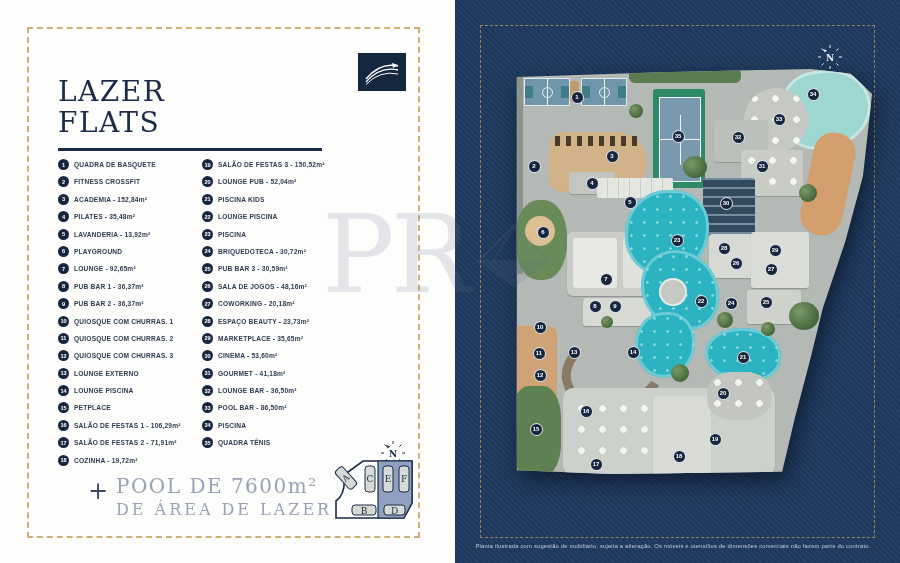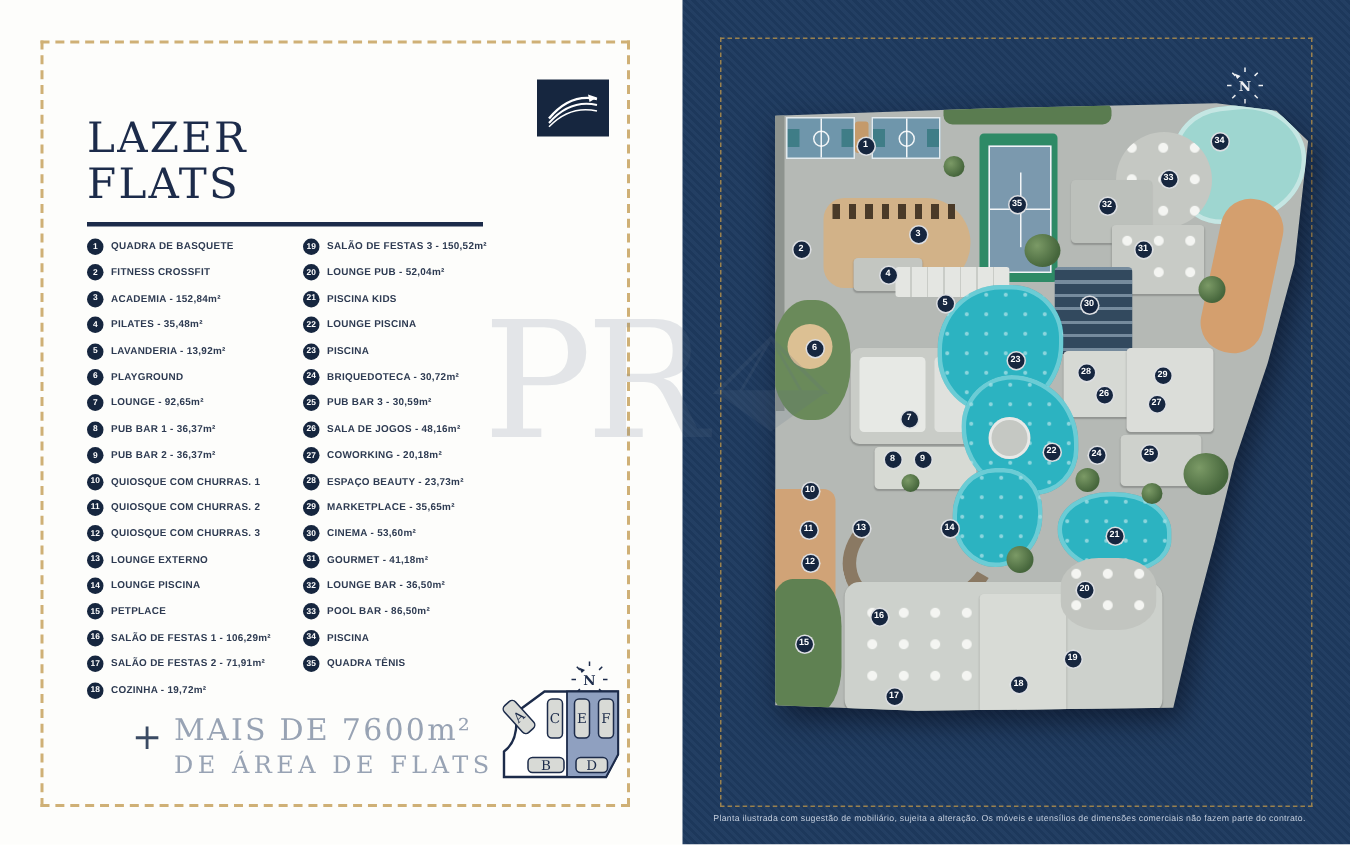--- a/index.html
+++ b/index.html
@@ -243,22 +243,22 @@
         </div>
         <div class="item">
           <span class="badge">35</span>
           <span class="lbl">QUADRA TÊNIS</span>
         </div>
       </div>
   </div>
 
   <div id="footer-plus" class="abs">+</div>
   <div id="footer-text" class="abs">
-    <span class="l1">MAIS DE 7600m²</span>
-    <span class="l2">DE ÁREA DE FLATS</span>
+    <span class="l1">POOL DE 7600m²</span>
+    <span class="l2">DE ÁREA DE LAZER</span>
   </div>
 
   <div id="compass-left" class="abs compass">
     <svg width="26" height="26" viewBox="0 0 26 26">
       <g stroke="#1c2b4a" stroke-width="1">
         <line x1="13" y1="1" x2="13" y2="4"></line>
           <line x1="13" y1="22" x2="13" y2="25"></line>
         <line x1="1" y1="13" x2="4" y2="13"></line>
           <line x1="22" y1="13" x2="25" y2="13"></line>
         <line x1="4.5" y1="4.5" x2="6.6" y2="6.6"></line>

